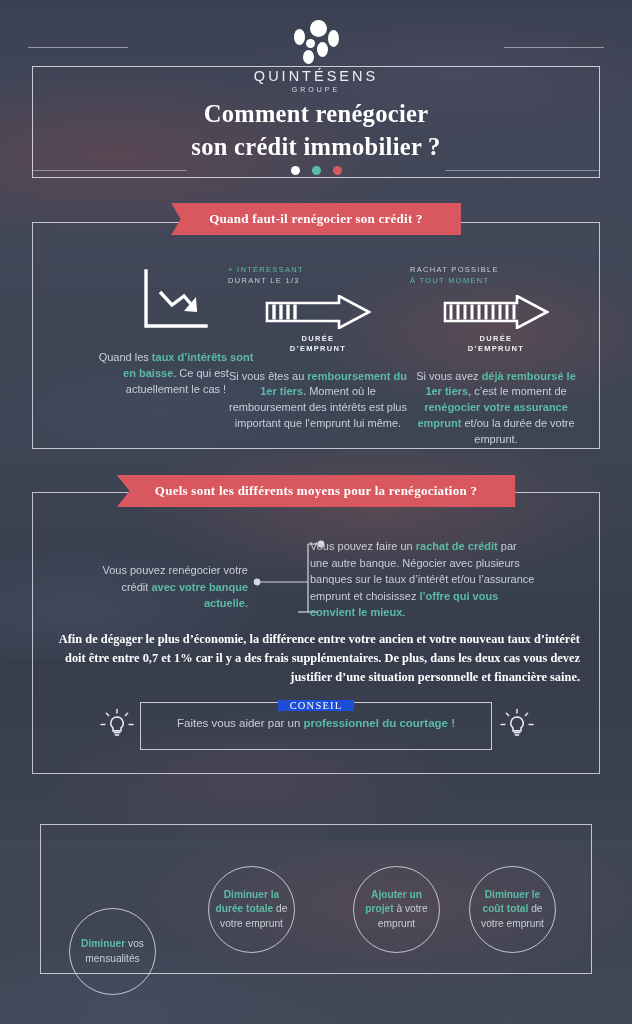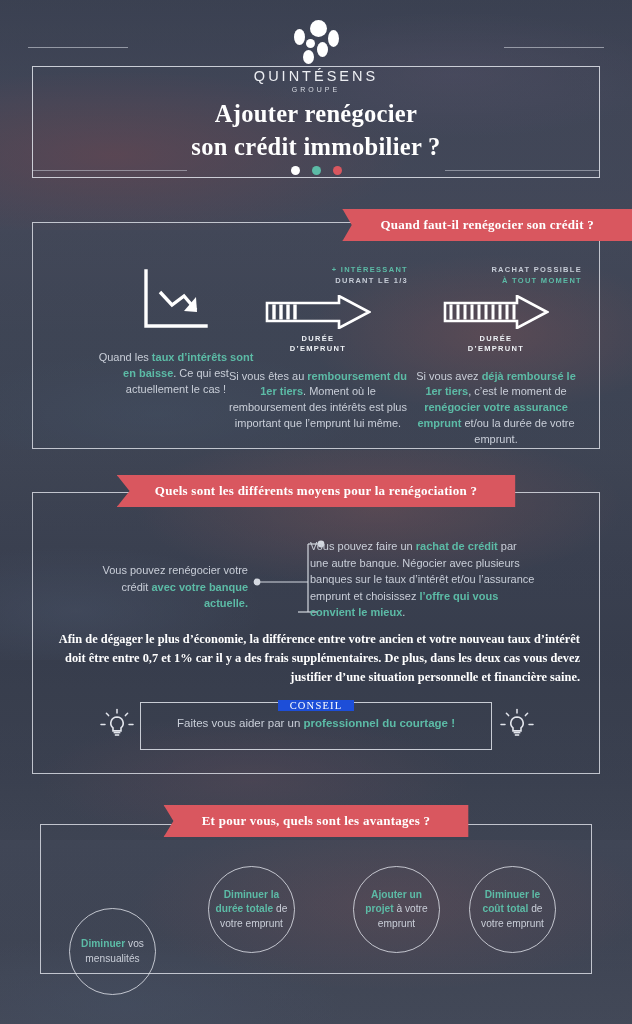--- a/index.html
+++ b/index.html
@@ -61,21 +61,21 @@
   .rib:before{left:-21px;clip-path:polygon(0 0,100% 0,100% 100%,0 100%,42% 50%);}
   .rib:after{right:-21px;clip-path:polygon(0 0,100% 0,58% 50%,100% 100%,0 100%);}
   .riblbl{position:relative;z-index:2;}
 
   
   .frame{position:absolute;border:1px solid rgba(226,229,236,.8);}
 
   
   .s1col{position:absolute;text-align:center;color:#c9ced8;font-size:11px;line-height:1.45;}
   .hl{color:#5cbba6;font-weight:700;}
-  .icoline{color:#c6ccd6;font-size:7.5px;letter-spacing:1.3px;line-height:1.5;font-weight:700;text-align:right;}
+  .icoline{color:#c6ccd6;font-size:7.5px;letter-spacing:1.3px;line-height:1.5;font-weight:400;text-align:left;}
   .arrowcap{color:#eef1f5;font-size:7.5px;letter-spacing:1.3px;font-weight:700;text-align:center;line-height:1.4;margin-top:5px;}
 
   
   .s2left{position:absolute;text-align:right;color:#c9ced8;font-size:11px;line-height:1.5;}
   .s2right{position:absolute;text-align:left;color:#c9ced8;font-size:11px;line-height:1.5;}
   .bigpara{position:absolute;left:52px;right:52px;text-align:right;color:#ffffff;
       font-family:"Liberation Serif",serif;font-weight:700;font-size:12.4px;line-height:1.52;}
   .advbox{position:absolute;left:140px;right:140px;top:702px;height:46px;border:1px solid rgba(226,229,236,.85);}
   .advlegend{position:absolute;top:-8px;left:0;right:0;text-align:center;}
   .advlegend span{background:#1d4ed8;padding:0 12px;color:#fff;font-family:"Liberation Serif",serif;
@@ -111,33 +111,33 @@
       <i style="left:16px;top:30px;width:11px;height:14px;"></i>
     </div>
     <div class="logoname">QUINTÉSENS</div>
     <div class="logosub">GROUPE</div>
   </div>
   <div class="logoline l"></div>
   <div class="logoline r"></div>
 
   <div class="headframe"></div>
   <div class="title">
-    <span>Ajouter renégocier</span><br>
+    <span>Comment renégocier</span><br>
     <span>son crédit immobilier ?</span>
   </div>
   <div class="dline l"></div>
   <div class="dline r"></div>
   <div class="dots" id="dots">
       <span style="background: rgb(255, 255, 255);"></span>
       <span style="background: rgb(92, 187, 166);"></span>
       <span style="background: rgb(217, 87, 95);"></span>
     </div>
 
   <div class="frame" style="left:32px;right:32px;top:222px;height:225px;"></div>
-  <div class="ribbon" style="top:209px;justify-content:flex-end;">
+  <div class="ribbon" style="top:203px;">
     <div class="rib"><span class="riblbl">Quand faut-il renégocier son crédit ?</span></div>
   </div>
 
   <div class="s1col" style="left:52px;top:268px;width:160px;margin-left:44px;">
     <svg width="72" height="66" viewBox="0 0 72 66" style="display:block;margin:0 auto 16px;">
       <path d="M6 3 L6 58 L66 58" fill="none" stroke="#ffffff" stroke-width="3.4" stroke-linecap="square"></path>
       <path d="M20 24 L32 37 L44 28 L56 42" fill="none" stroke="#ffffff" stroke-width="3.4" stroke-linejoin="miter"></path>
       <path d="M56 29 L57 44 L44 43 Z" fill="#ffffff"></path>
     </svg>
     <div><span>Quand les </span><span class="hl">taux d’intérêts sont en baisse</span><span>. Ce qui est actuellement le cas !</span></div>
@@ -238,23 +238,20 @@
   </svg>
 
   <div class="advbox">
     <div class="advlegend">
       <span>CONSEIL</span>
     </div>
     <div class="advtext"><span>Faites vous aider par un </span><span class="hl">professionnel du courtage !</span></div>
   </div>
 
   <div class="frame" style="left:40px;right:40px;top:824px;height:148px;"></div>
-  <div class="ribbon" style="top:805px;">
-    <div class="rib"><span class="riblbl">Et pour vous, quels sont les avantages ?</span></div>
-  </div>
 
   <div class="circ" style="left:69px;top:908px;">
     <div><span class="hl">Diminuer</span><span> vos mensualités</span></div>
   </div>
   <div class="circ" style="left:208px;top:866px;">
     <div><span class="hl">Diminuer la durée totale</span><span> de votre emprunt</span></div>
   </div>
   <div class="circ" style="left:353px;top:866px;">
     <div><span class="hl">Ajouter un projet</span><span> à votre emprunt</span></div>
   </div>

